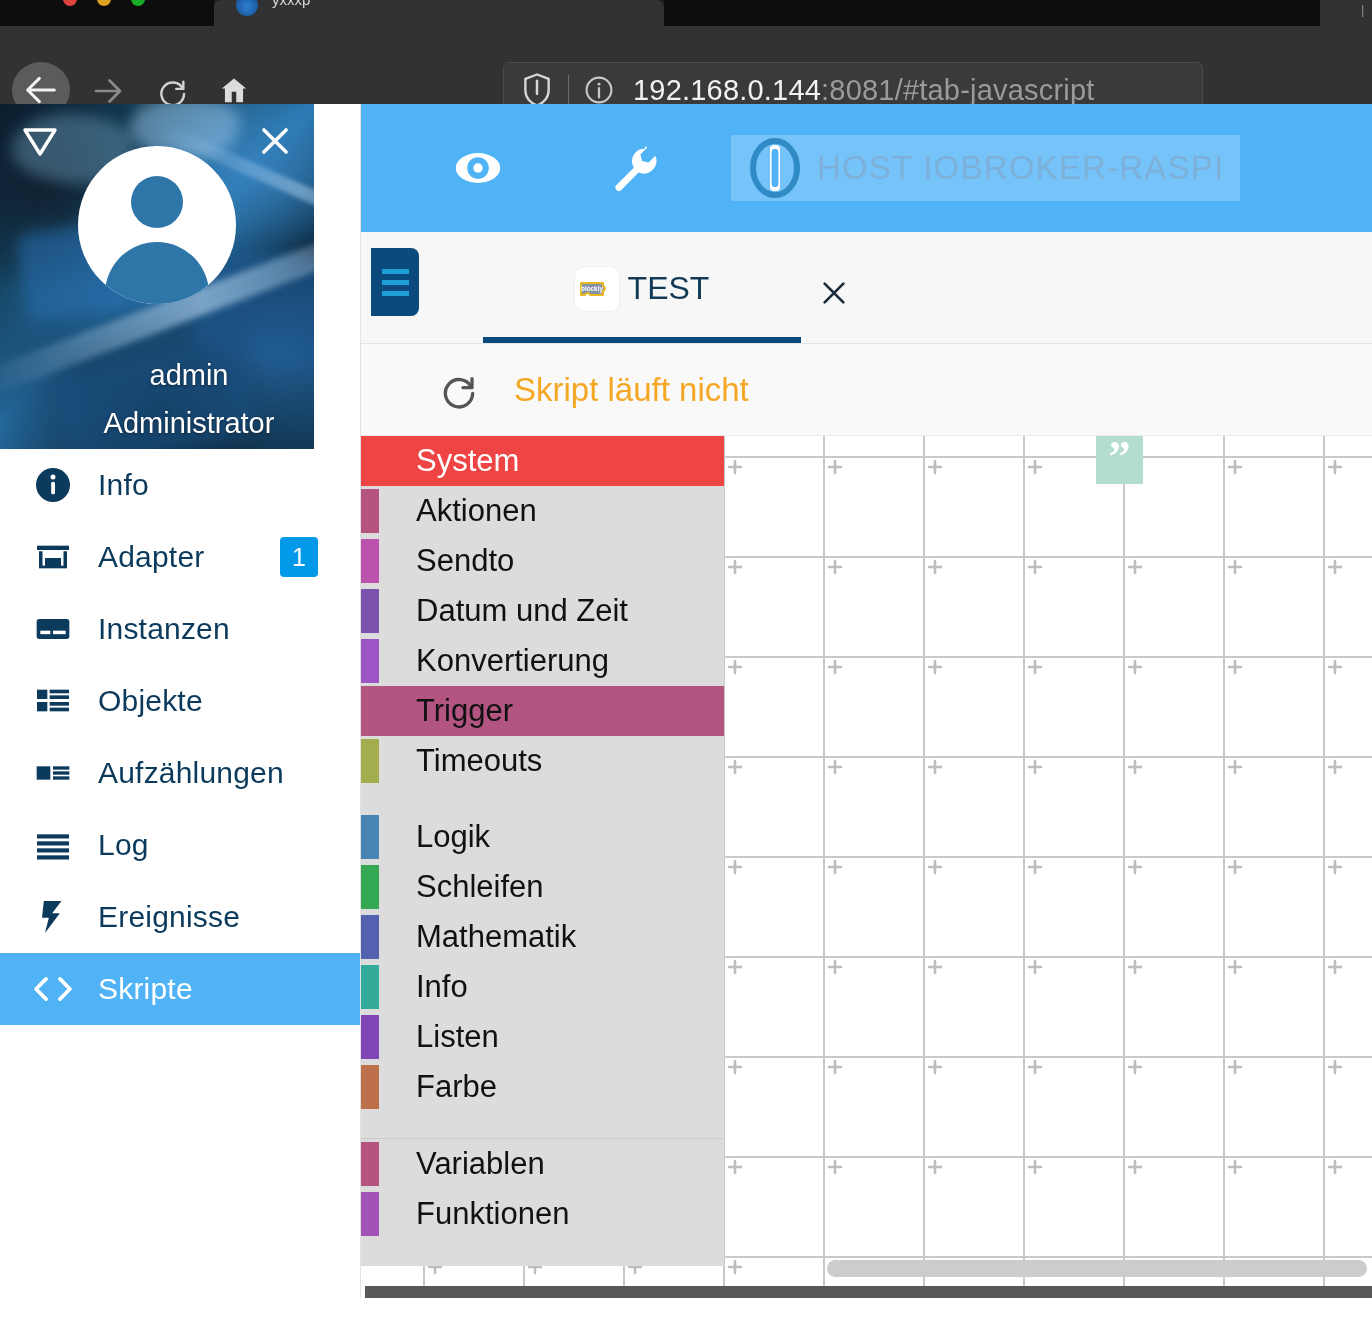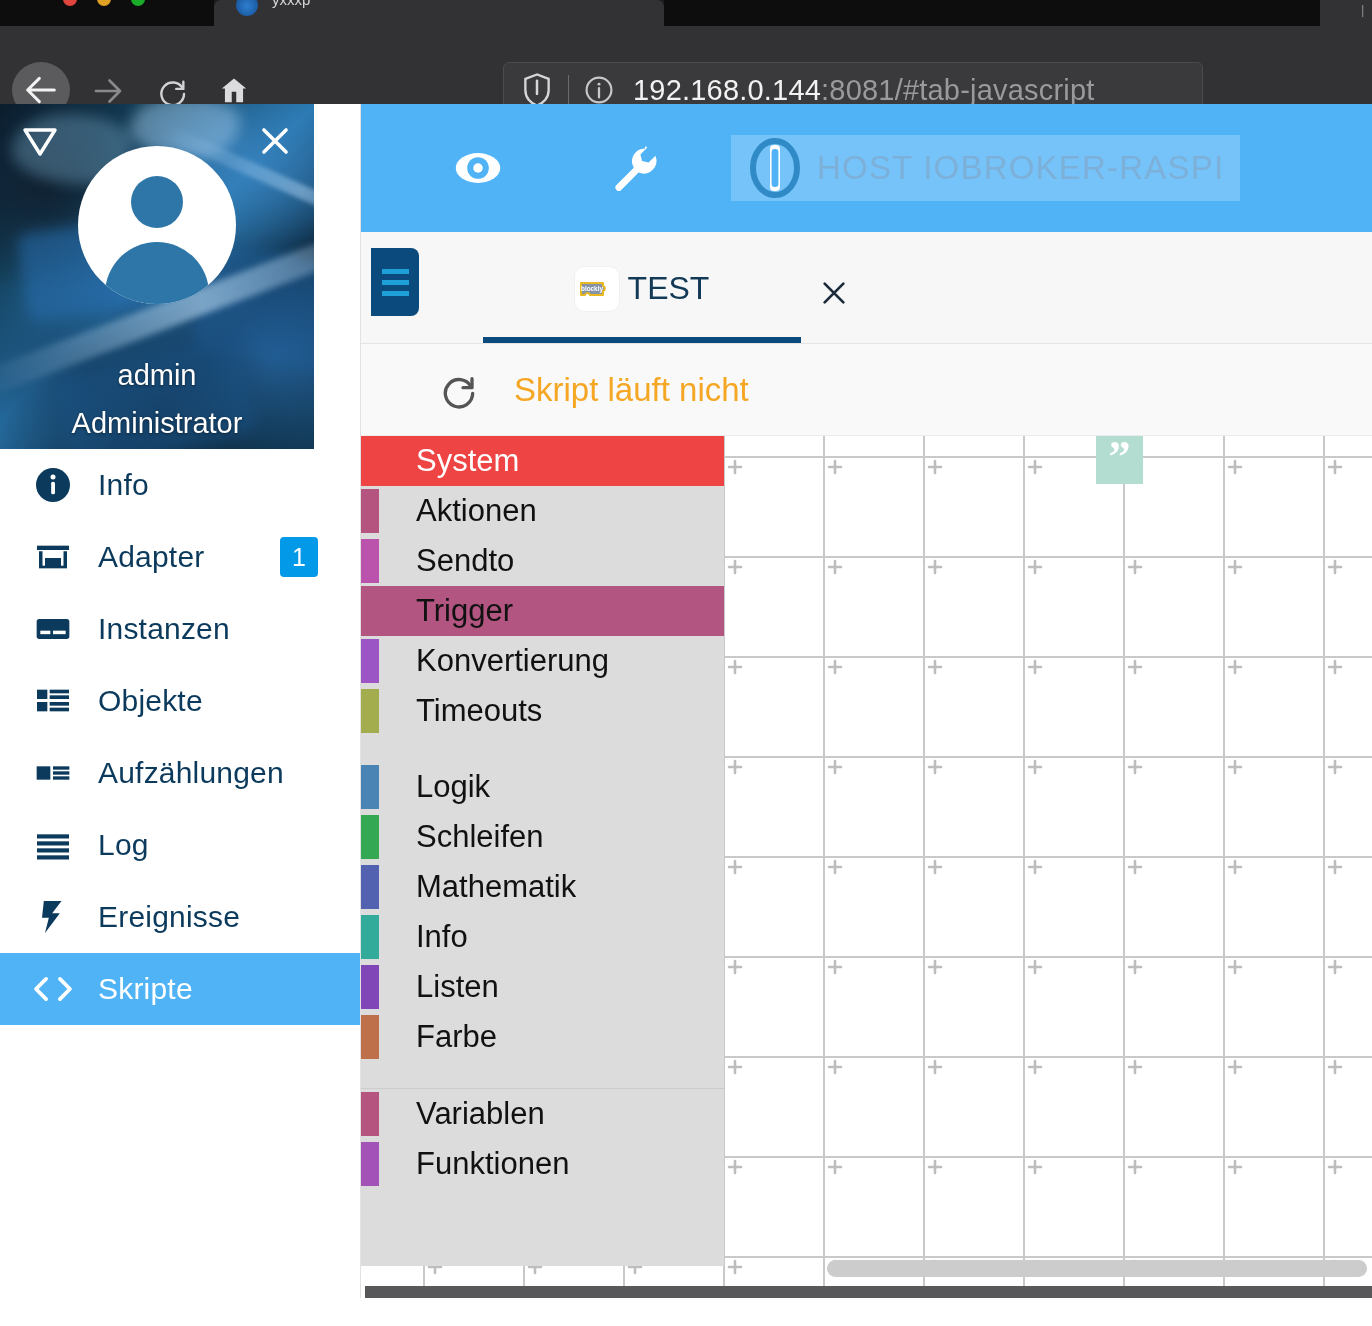--- a/index.html
+++ b/index.html
@@ -101,20 +101,21 @@
   }
   .sidebar-header {
     position: relative; width: 314px; height: 345px;
     overflow: hidden;
     background:
       radial-gradient(ellipse 210px 150px at 14% 24%, rgba(16,32,48,.95) 0%, rgba(16,32,48,0) 70%),
       radial-gradient(ellipse 190px 120px at 78% 18%, rgba(58,130,190,.75) 0%, rgba(58,130,190,0) 70%),
       radial-gradient(ellipse 240px 170px at 30% 78%, rgba(20,60,95,.85) 0%, rgba(20,60,95,0) 72%),
       radial-gradient(ellipse 200px 140px at 88% 72%, rgba(40,105,165,.8) 0%, rgba(40,105,165,0) 70%),
       linear-gradient(135deg, #0a1c2c 0%, #14435f 26%, #2a7ab3 48%, #0e2c45 70%, #123a57 100%);
+    padding-left: 32px;
   }
   .sh-blob {
     position: absolute; border-radius: 46% 54% 38% 62% / 52% 40% 60% 48%;
     filter: blur(7px);
   }
   .sh-b1 { left: 12px; top: 10px; width: 120px; height: 70px; background: rgba(150,205,240,.30); }
   .sh-b2 { left: 130px; top: -8px; width: 110px; height: 62px; background: rgba(180,220,250,.42); }
   .sh-b3 { left: 22px; top: 120px; width: 150px; height: 88px; background: rgba(40,110,175,.55);
            border-radius: 10px; transform: rotate(-8deg); }
   .sh-b4 { left: 200px; top: 150px; width: 160px; height: 110px; background: rgba(30,90,145,.5);
@@ -597,27 +598,31 @@
           <span class="tb-name">System</span>
         </div>
         <div class="tb-row">
           <span class="tb-swatch" style="background:#b5547e"></span>
           <span class="tb-name">Aktionen</span>
         </div>
         <div class="tb-row">
           <span class="tb-swatch" style="background:#bb52ac"></span>
           <span class="tb-name">Sendto</span>
         </div>
+        <div class="tb-row">
+          <span class="tb-swatch" style="background:#7b52ab"></span>
+          <span class="tb-name">Datum und Zeit</span>
+        </div>
+        <div class="tb-row">
+          <span class="tb-swatch" style="background:#9b55c4"></span>
+          <span class="tb-name">Konvertierung</span>
+        </div>
         <div class="tb-row highlighted">
           <span class="tb-swatch"></span>
           <span class="tb-name">Trigger</span>
-        </div>
-        <div class="tb-row">
-          <span class="tb-swatch" style="background:#9b55c4"></span>
-          <span class="tb-name">Konvertierung</span>
         </div>
         <div class="tb-row">
           <span class="tb-swatch" style="background:#a3ad4d"></span>
           <span class="tb-name">Timeouts</span>
         </div>
 
         <div class="tb-sep"></div>
 
         <div class="tb-row">
           <span class="tb-swatch" style="background:#4a84b4"></span>

